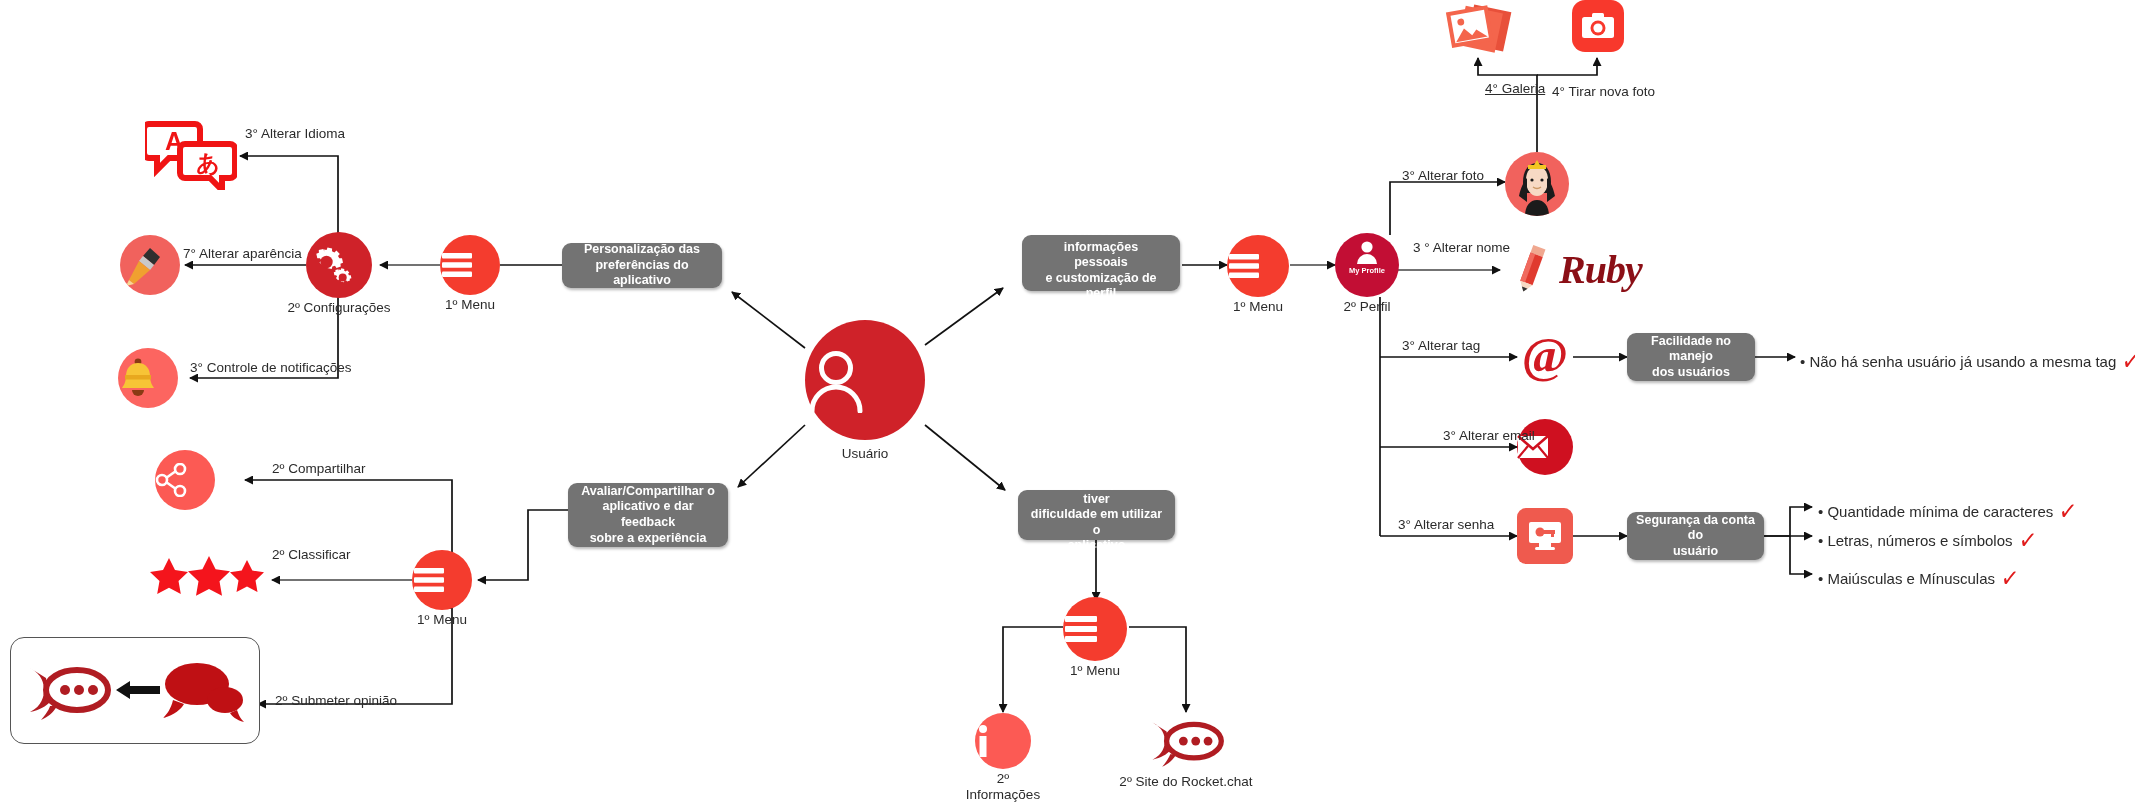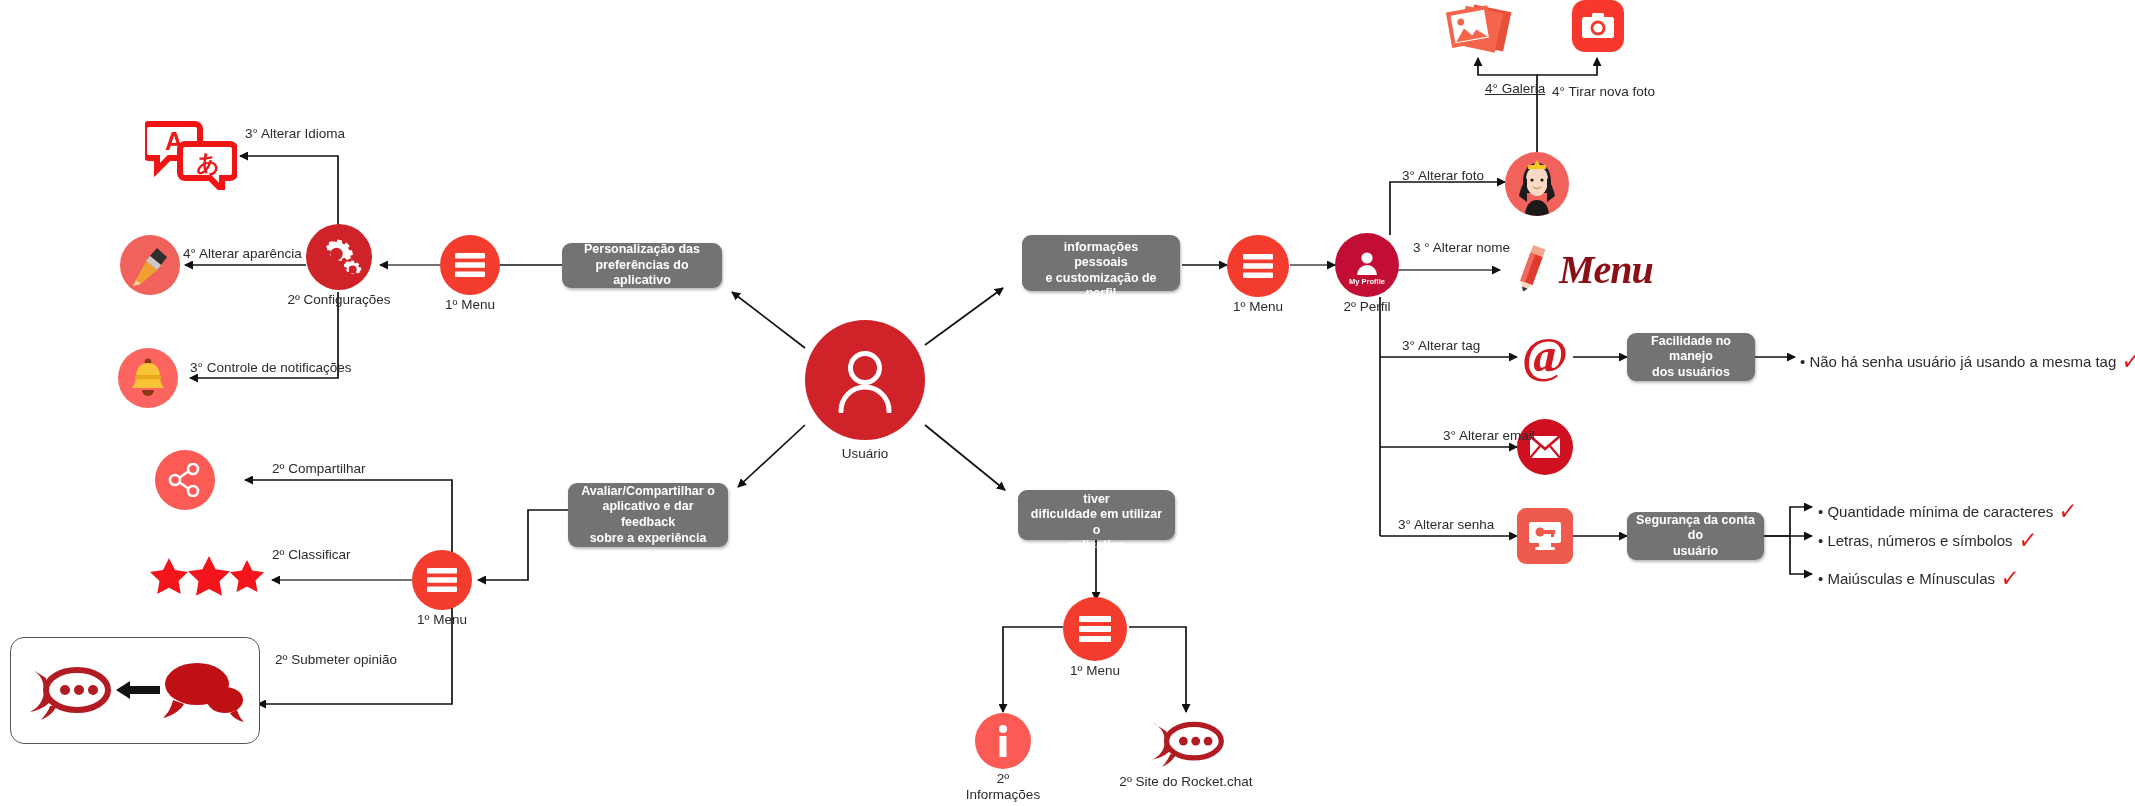--- a/index.html
+++ b/index.html
@@ -1,20 +1,20 @@
 <!DOCTYPE html>
 <html><head>
 <meta charset="utf-8">
 <style>
   html,body{margin:0;padding:0;background:#ffffff;}
   body{font-family:"Liberation Sans","DejaVu Sans",sans-serif;}
   #canvas{position:relative;width:2135px;height:806px;background:#fff;overflow:hidden;}
   svg#wires{position:absolute;left:0;top:0;width:2135px;height:806px;pointer-events:none;}
   .node{position:absolute;}
-  .circ{border-radius:50%;display:flex;align-items:center;justify-content:center;position:relative;}
+  .circ{border-radius:50%;display:flex;align-items:center;position:relative;}
   .nlabel{position:absolute;left:50%;transform:translateX(-50%);white-space:nowrap;font-size:13.5px;color:#2b2b2b;text-align:center;line-height:1.15;}
   .edgelabel{position:absolute;white-space:nowrap;font-size:13.5px;color:#2b2b2b;}
   .darkbox{position:absolute;background:#737373;color:#ffffff;border-radius:9px;display:flex;align-items:center;justify-content:center;text-align:center;font-size:12.5px;font-weight:bold;line-height:1.25;padding:4px 8px;box-sizing:border-box;box-shadow:1px 2px 3px rgba(0,0,0,.28);}
   .bullet{position:absolute;white-space:nowrap;font-size:15px;color:#2b2b2b;}
   .chk{color:#e01b1b;font-size:26px;font-weight:bold;display:inline-block;transform:scaleX(.8) rotate(8deg);margin-left:4px;vertical-align:-3px;font-family:"DejaVu Sans",sans-serif;}
   .shadowbox{position:absolute;border:1.6px solid #555;border-radius:14px;background:#fff;}
 </style>
 </head>
 <body>
 
@@ -141,21 +141,21 @@
     <div class="circ" style="width:60px;height:60px;background:#f43c2e;">
       <svg width="34" height="28" viewBox="0 0 34 28">
           <rect x="2" y="2" width="30" height="5.5" rx="1" fill="#fff"></rect>
           <rect x="2" y="11.2" width="30" height="5.5" rx="1" fill="#fff"></rect>
           <rect x="2" y="20.4" width="30" height="5.5" rx="1" fill="#fff"></rect>
         </svg>
     </div>
     <div class="nlabel" style="top:62px;">1º Menu</div>
   </div>
 
-  <div class="node" style="left:306px;top:224px;">
+  <div class="node" style="left:306px;top:232px;">
     <div class="circ" style="width:66px;height:66px;background:#cf2229;">
       <svg width="46" height="44" viewBox="0 0 46 44">
         <g fill="#fff">
           <path d="M18 6.5l2.6.6.9-2.6 4.6 1-.1 2.7 2.4 1.3 2-1.9 3.4 3.3-1.8 2 1.3 2.4 2.7-.1 1 4.6-2.6.9.4 2.7-4.3 1.6-1.5-2.2-2.6.6-.7 2.6-4.6-1 .1-2.6-2.4-1.4-2 1.9-3.3-3.3 1.8-2-1.3-2.4-2.7.1-1-4.6 2.6-.9-.1-2.7 4.6-1 .9 2.6z"></path>
         </g>
         <circle cx="20.5" cy="19" r="6.2" fill="#cf2229"></circle>
         <g fill="#fff">
           <path d="M33 26.5l1.7.4.6-1.7 3 .7-.1 1.8 1.6.8 1.3-1.2 2.2 2.1-1.2 1.3.9 1.6 1.8-.1.6 3-1.7.6.2 1.8-2.8 1-1-1.4-1.7.4-.5 1.7-3-.7.1-1.7-1.6-.9-1.3 1.2-2.2-2.1 1.2-1.3-.9-1.6-1.8.1-.6-3 1.7-.6-.1-1.8 3-.6.6 1.7z"></path>
         </g>
         <circle cx="36.7" cy="34.6" r="4" fill="#cf2229"></circle>
@@ -191,21 +191,21 @@
       <svg width="40" height="42" viewBox="0 0 40 42">
         <circle cx="20" cy="5" r="3.4" fill="#8a3a13"></circle>
         <path d="M20 6 c-8 0-12 6-12 13 0 7-3 10-4 12h32c-1-2-4-5-4-12 0-7-4-13-12-13z" fill="#f7c436"></path>
         <rect x="7" y="18" width="26" height="4.5" fill="#e8a81e"></rect>
         <path d="M14 33 a6 6 0 0 0 12 0z" fill="#8a3a13"></path>
       </svg>
     </div>
   </div>
 
   <div class="edgelabel" style="left:245px;top:126px;">3° Alterar Idioma</div>
-  <div class="edgelabel" style="left:183px;top:246px;">4° Alterar aparência</div>
+  <div class="edgelabel" style="left:183px;top:246px;">7° Alterar aparência</div>
   <div class="edgelabel" style="left:190px;top:360px;">3° Controle de notificações</div>
 
   <div class="node" style="left:1227px;top:235px;">
     <div class="circ" style="width:62px;height:62px;background:#f43c2e;">
       <svg width="34" height="28" viewBox="0 0 34 28">
           <rect x="2" y="2" width="30" height="5.5" rx="1" fill="#fff"></rect>
           <rect x="2" y="11.2" width="30" height="5.5" rx="1" fill="#fff"></rect>
           <rect x="2" y="20.4" width="30" height="5.5" rx="1" fill="#fff"></rect>
         </svg>
     </div>
@@ -276,21 +276,21 @@
     <div style="width:210px;height:62px;display:flex;align-items:center;">
       <svg width="54" height="54" viewBox="0 0 54 54">
         <g transform="rotate(20 27 27)">
           <rect x="20" y="4" width="13" height="8" fill="#f0a890"></rect>
           <rect x="20" y="12" width="13" height="30" fill="#e03a2f"></rect>
           <rect x="20" y="12" width="5" height="30" fill="#f06a5e"></rect>
           <path d="M20 42 l6.5 9 6.5-9z" fill="#f7d9c4"></path>
           <path d="M23.5 47 l3 4 3-4z" fill="#333"></path>
         </g>
       </svg>
-      <span style="font-family:'Liberation Serif',serif;font-style:italic;font-weight:bold;font-size:40px;color:#8b0f16;letter-spacing:-1px;">Menu</span>
+      <span style="font-family:'Liberation Serif',serif;font-style:italic;font-weight:bold;font-size:40px;color:#8b0f16;letter-spacing:-1px;">Ruby</span>
     </div>
   </div>
 
   <div class="node" style="left:1517px;top:329px;">
     <div class="circ" style="width:56px;height:56px;">
       <svg width="56" height="56" viewBox="0 0 56 56">
         <text x="28" y="43" font-size="50" font-weight="bold" fill="#d11a22" text-anchor="middle" font-family="'Liberation Serif',serif">@</text>
       </svg>
     </div>
   </div>
@@ -364,21 +364,21 @@
       <svg width="120" height="40" viewBox="0 0 120 40">
         <path d="M21 2 l6 12 13 2 -9.5 9 2.3 13 -11.8-6.2 -11.8 6.2 2.3-13 -9.5-9 13-2z" fill="#f4141c"></path>
         <path d="M61 0 l6.6 13.2 14.4 2.1 -10.5 10 2.5 14.4 -13-6.8 -13 6.8 2.5-14.4 -10.5-10 14.4-2.1z" fill="#f4141c"></path>
         <path d="M99 4 l5.3 10.6 11.7 1.7 -8.5 8.2 2 11.6 -10.5-5.5 -10.5 5.5 2-11.6 -8.5-8.2 11.7-1.7z" fill="#f4141c"></path>
       </svg>
     </div>
   </div>
 
   <div class="edgelabel" style="left:272px;top:461px;">2º Compartilhar</div>
   <div class="edgelabel" style="left:272px;top:547px;">2º Classificar</div>
-  <div class="edgelabel" style="left:275px;top:652px;">2º Submeter opinião</div>
+  <div class="edgelabel" style="left:275px;top:693px;">2º Submeter opinião</div>
 
   <div class="shadowbox" style="left:10px;top:637px;width:248px;height:105px;">
     <div style="position:absolute;left:14px;top:16px;">
       <svg width="86" height="72" viewBox="0 0 86 72">
         <path d="M5 14 c12 6 14 16 14 22 s-2 16-14 22 c10-2 16-6 20-10 l-4-24z" fill="#b01c22"></path>
         <ellipse cx="52" cy="36" rx="31" ry="20" fill="#fff" stroke="#b01c22" stroke-width="6"></ellipse>
         <path d="M32 52 c-4 7-9 11-16 14 8-9 9-14 9-14z" fill="#b01c22"></path>
         <circle cx="40" cy="36" r="5" fill="#b01c22"></circle>
         <circle cx="54" cy="36" r="5" fill="#b01c22"></circle>
         <circle cx="68" cy="36" r="5" fill="#b01c22"></circle>

